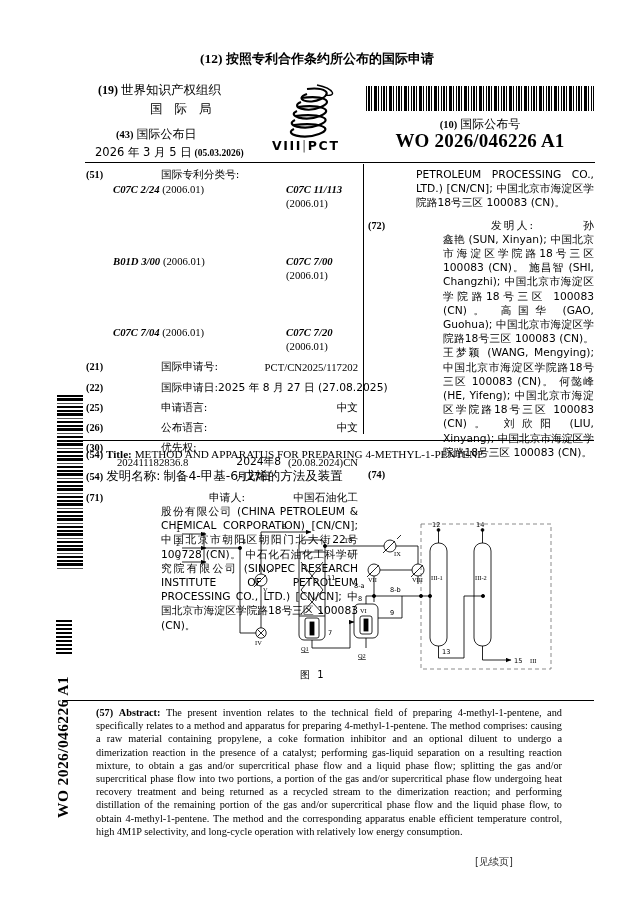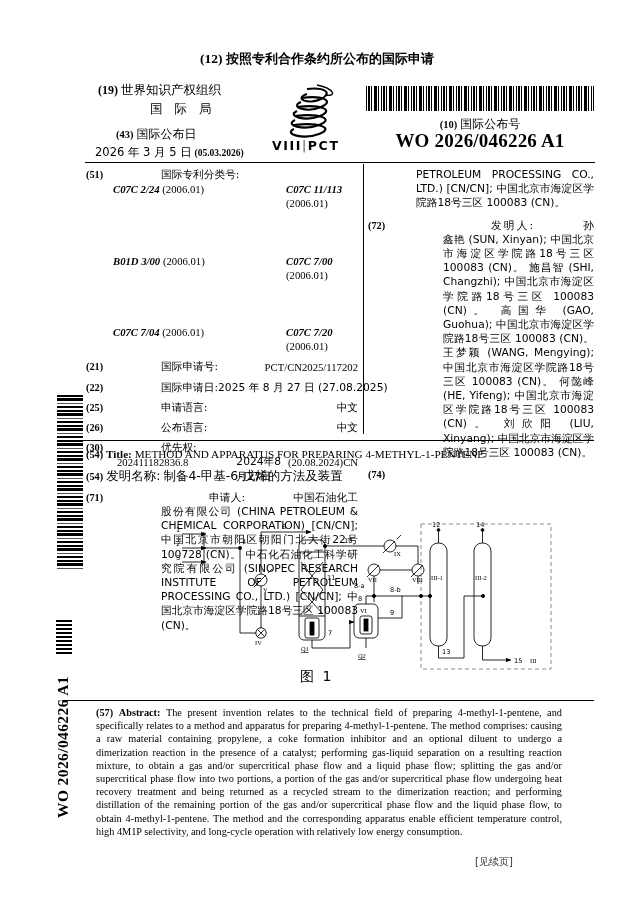--- a/index.html
+++ b/index.html
@@ -292,21 +292,21 @@
     left: 168px;
     top: 518px;
     width: 400px;
     height: 175px;
   }
   .fig-caption {
     position: absolute;
     left: 300px;
     top: 668px;
     font-family: "DejaVu Sans", "Liberation Sans", sans-serif;
-    font-size: 14px;
+    font-size: 10px;
     letter-spacing: 2px;
   }
 </style>
 </head>
 <body>
 
 <div class="page">
 
   <div class="spine">
     <div class="spine-barcode"></div>

